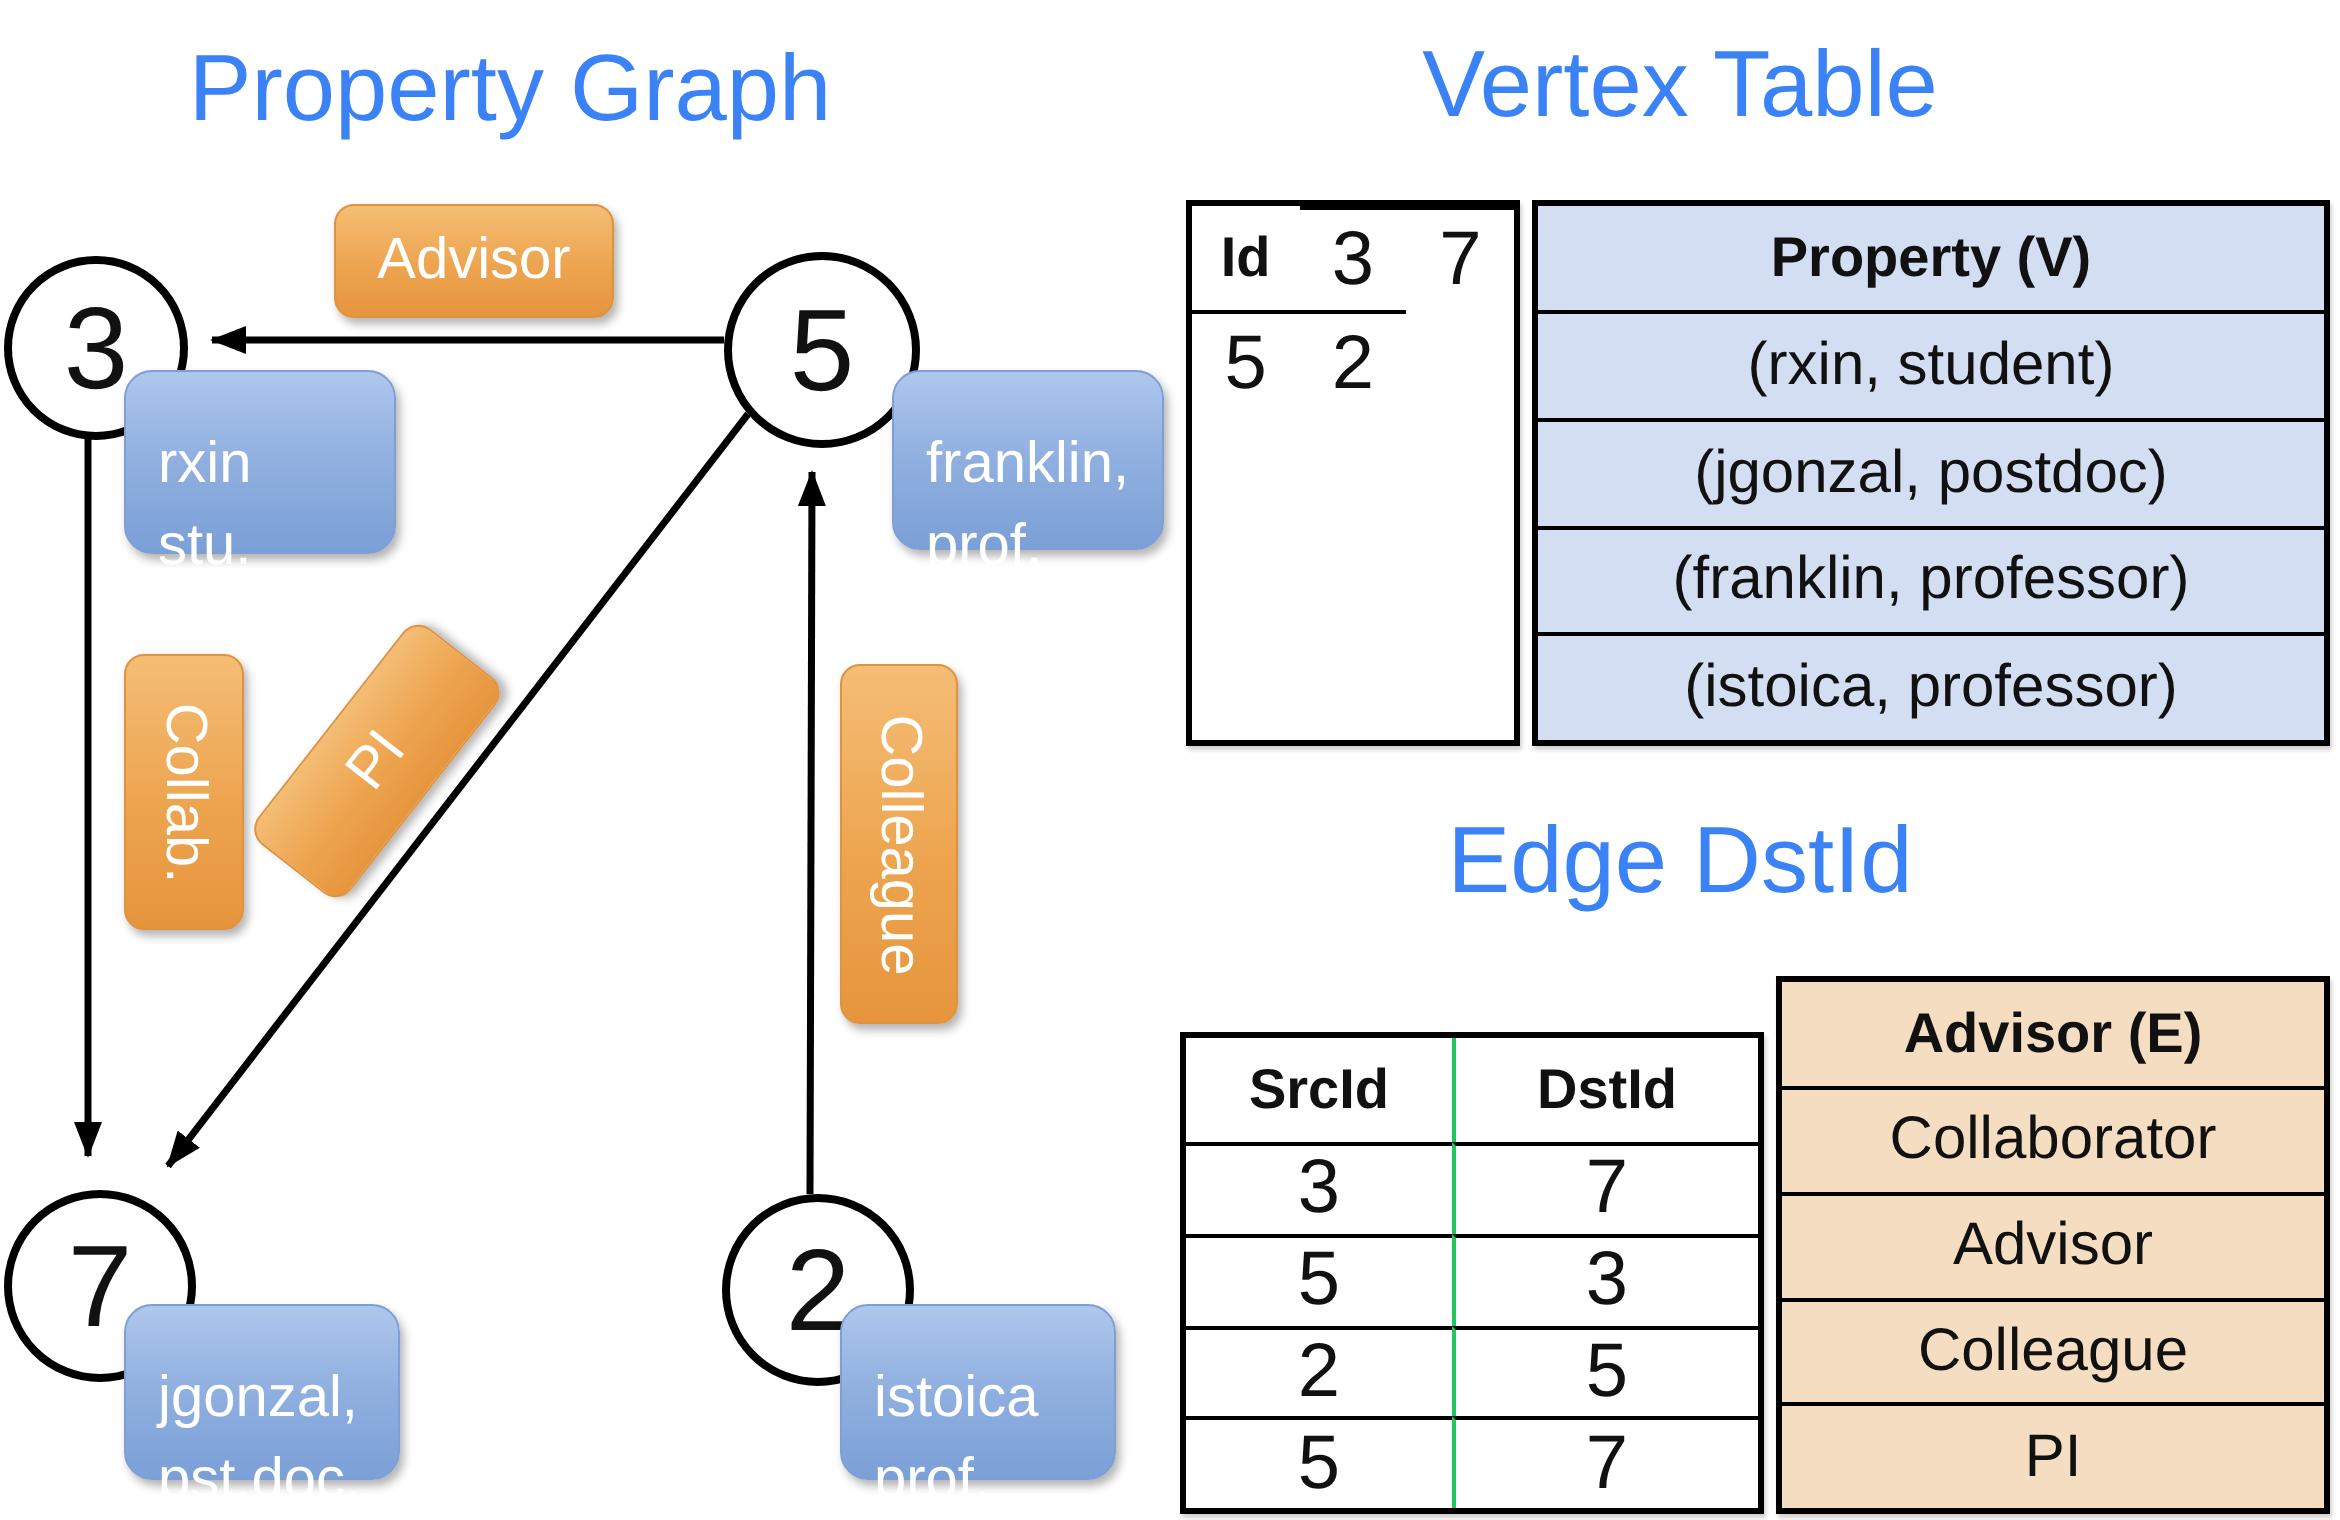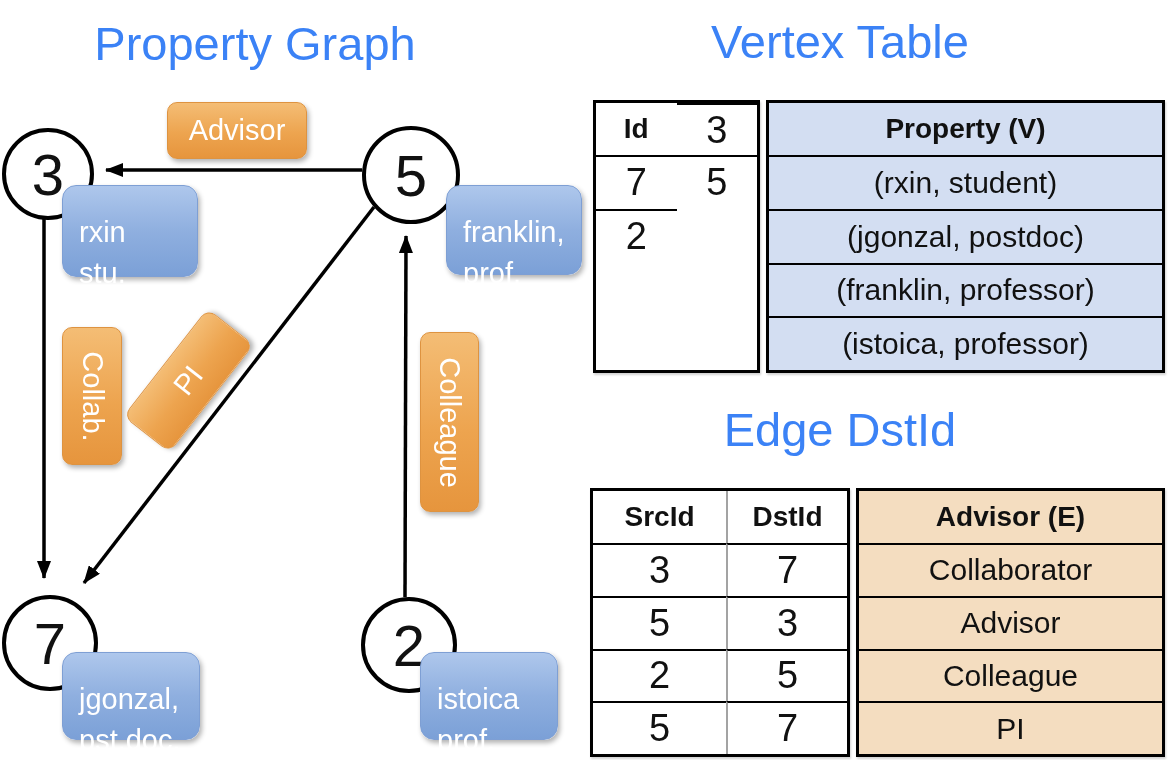--- a/index.html
+++ b/index.html
@@ -100,25 +100,25 @@
     display: flex;
     align-items: center;
     justify-content: center;
     font-size: 30px;
     border-top: 2px solid #000000;
     white-space: nowrap;
   }
   .cell.first { border-top: none; }
   .cell.num { font-size: 38px; font-weight: 300; }
   .cell.hdr { font-weight: bold; font-size: 28px; }
-  .divleft { border-left: 2px solid #a3a3a3; }
-
-  #vertex-id-part   { width: 167px; grid-template-columns: 1fr 1fr; }
+  .divleft { border-left: 2px solid #22c55e; }
+
+  #vertex-id-part   { width: 167px; grid-template-columns: 1fr 1fr 1fr; }
   #vertex-prop-part { flex: 1; grid-template-columns: 1fr; background: #d3def2; }
-  #edge-ids-part    { width: 260px; grid-template-columns: 133px 1fr; }
+  #edge-ids-part    { width: 292px; grid-template-columns: 133px 1fr; margin-top: 28px; }
   #edge-prop-part   { flex: 1; grid-template-columns: 1fr; background: #f4ddc0; }
 </style>
 </head>
 <body>
 
 <div id="slide">
 
   <div class="title" id="graph-title">Property Graph</div>
   <div class="title" id="vertex-title">Vertex Table</div>
   <div class="title" id="edge-title">Edge DstId</div>

